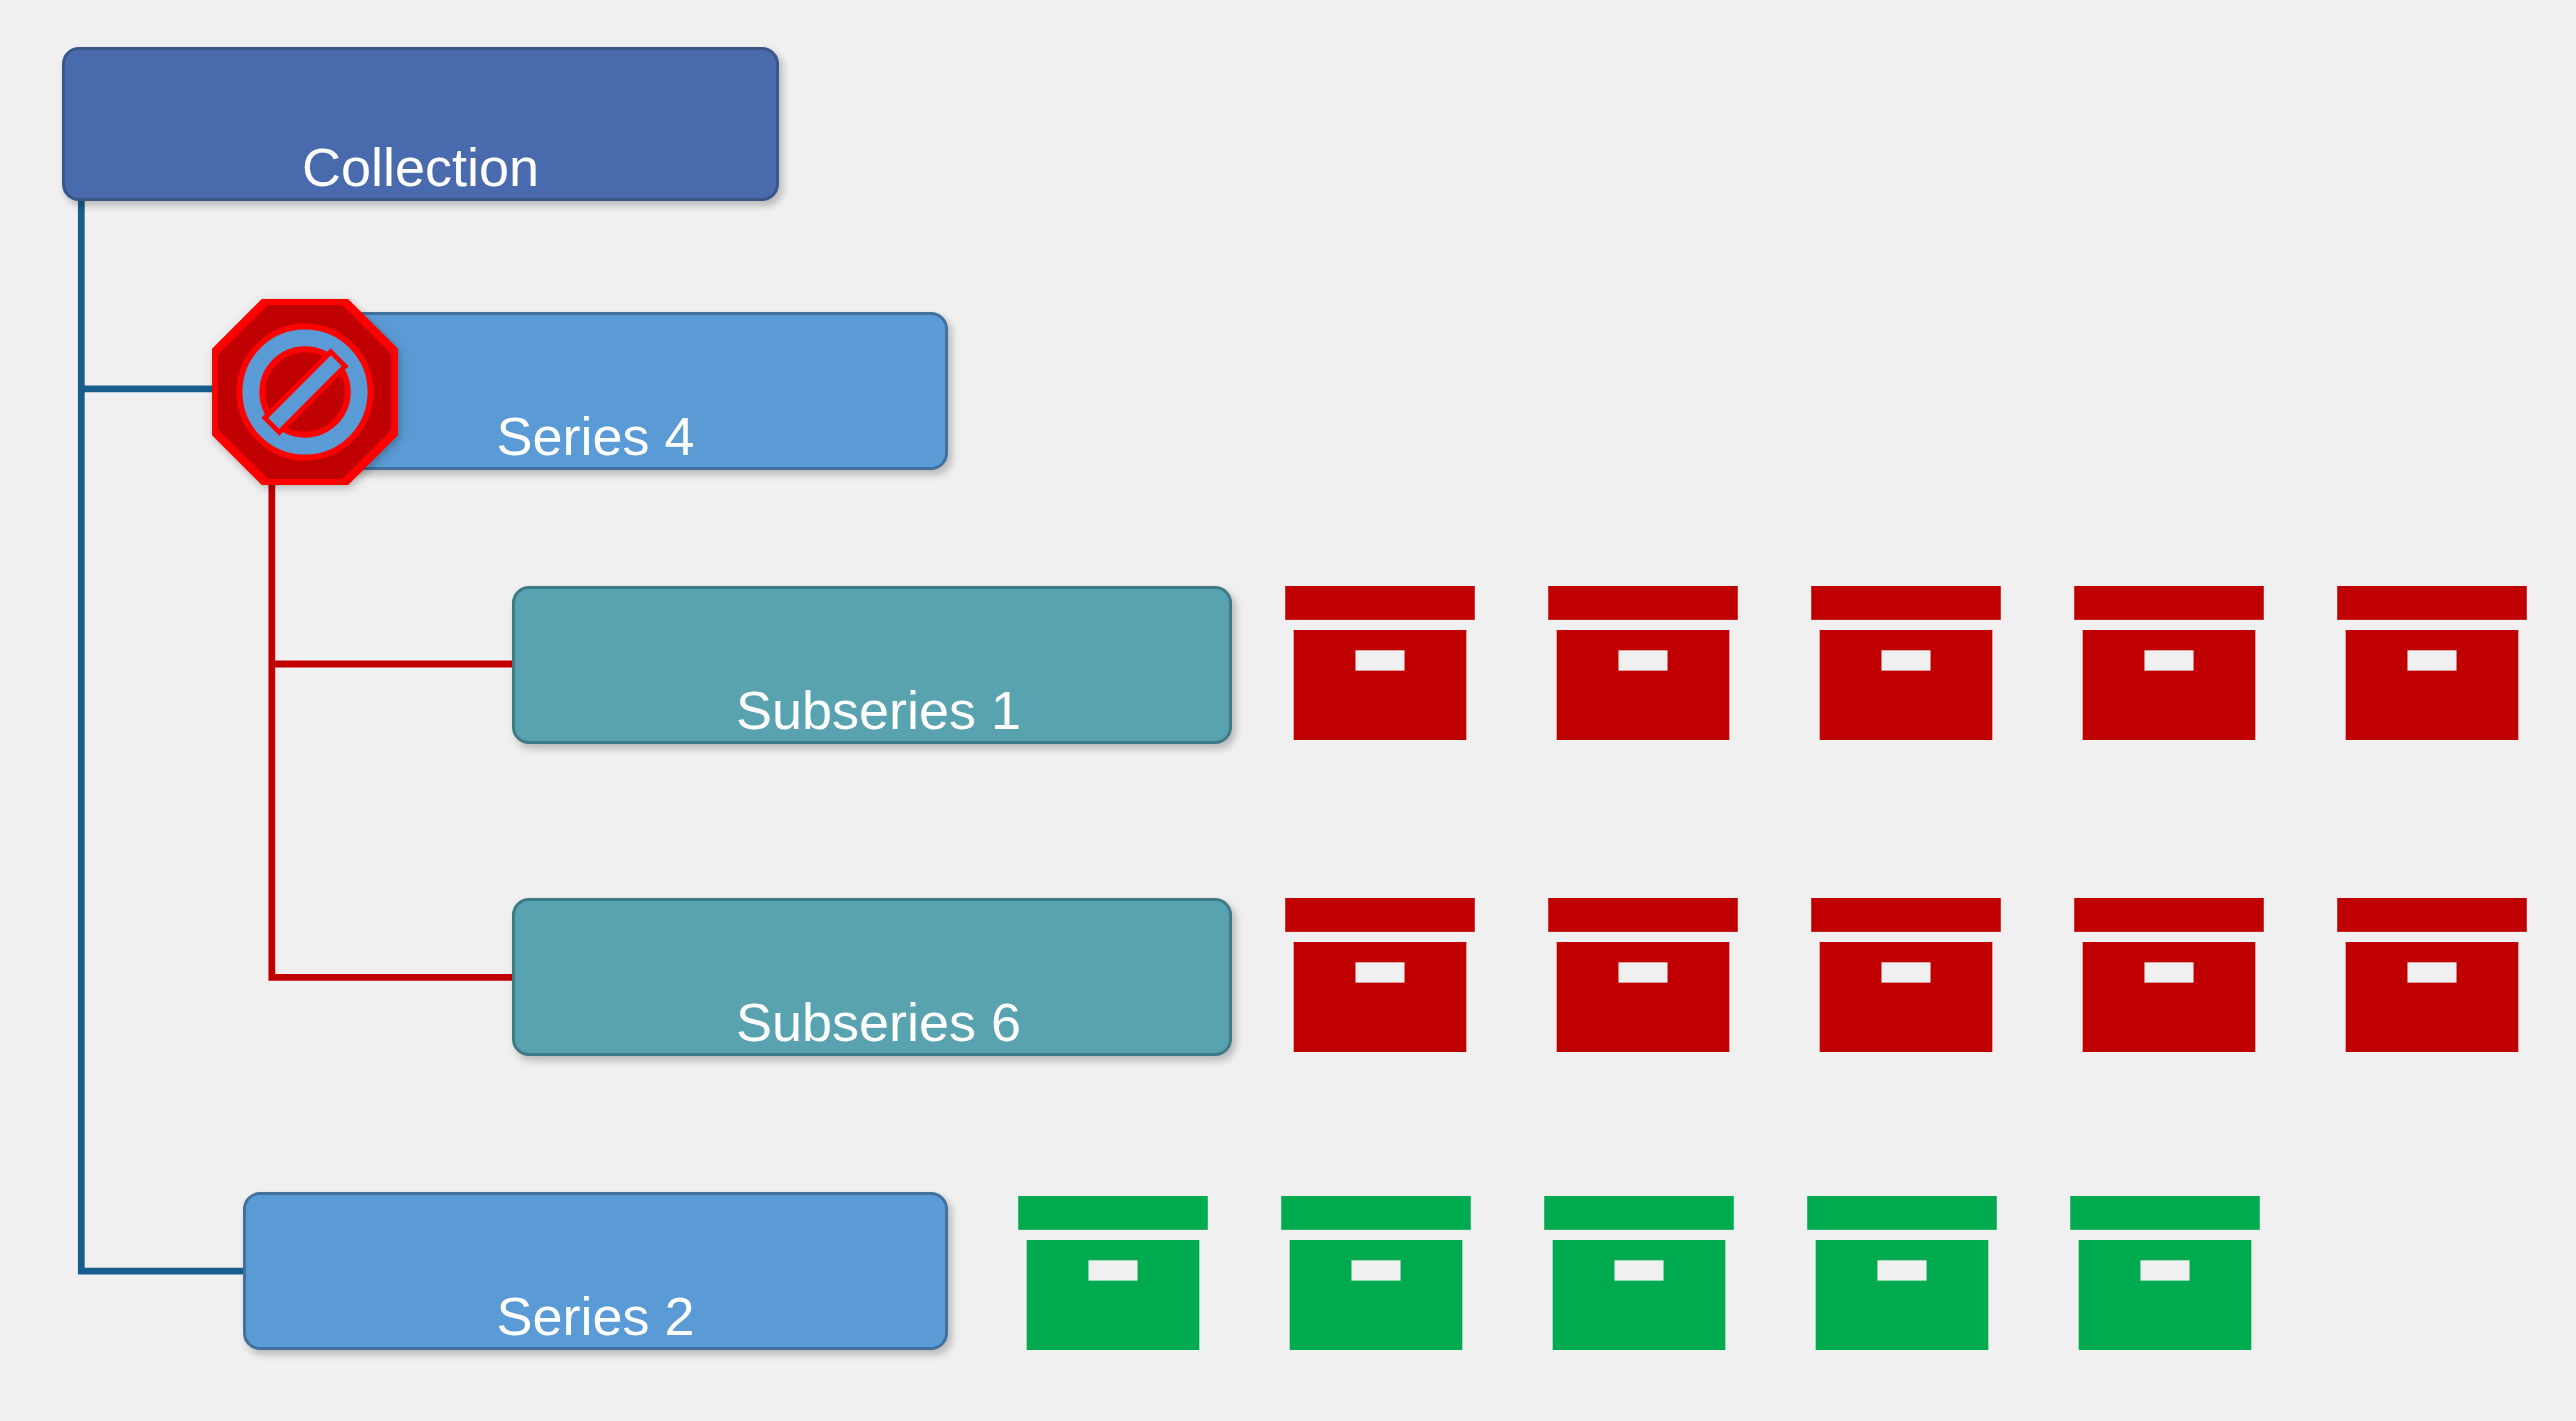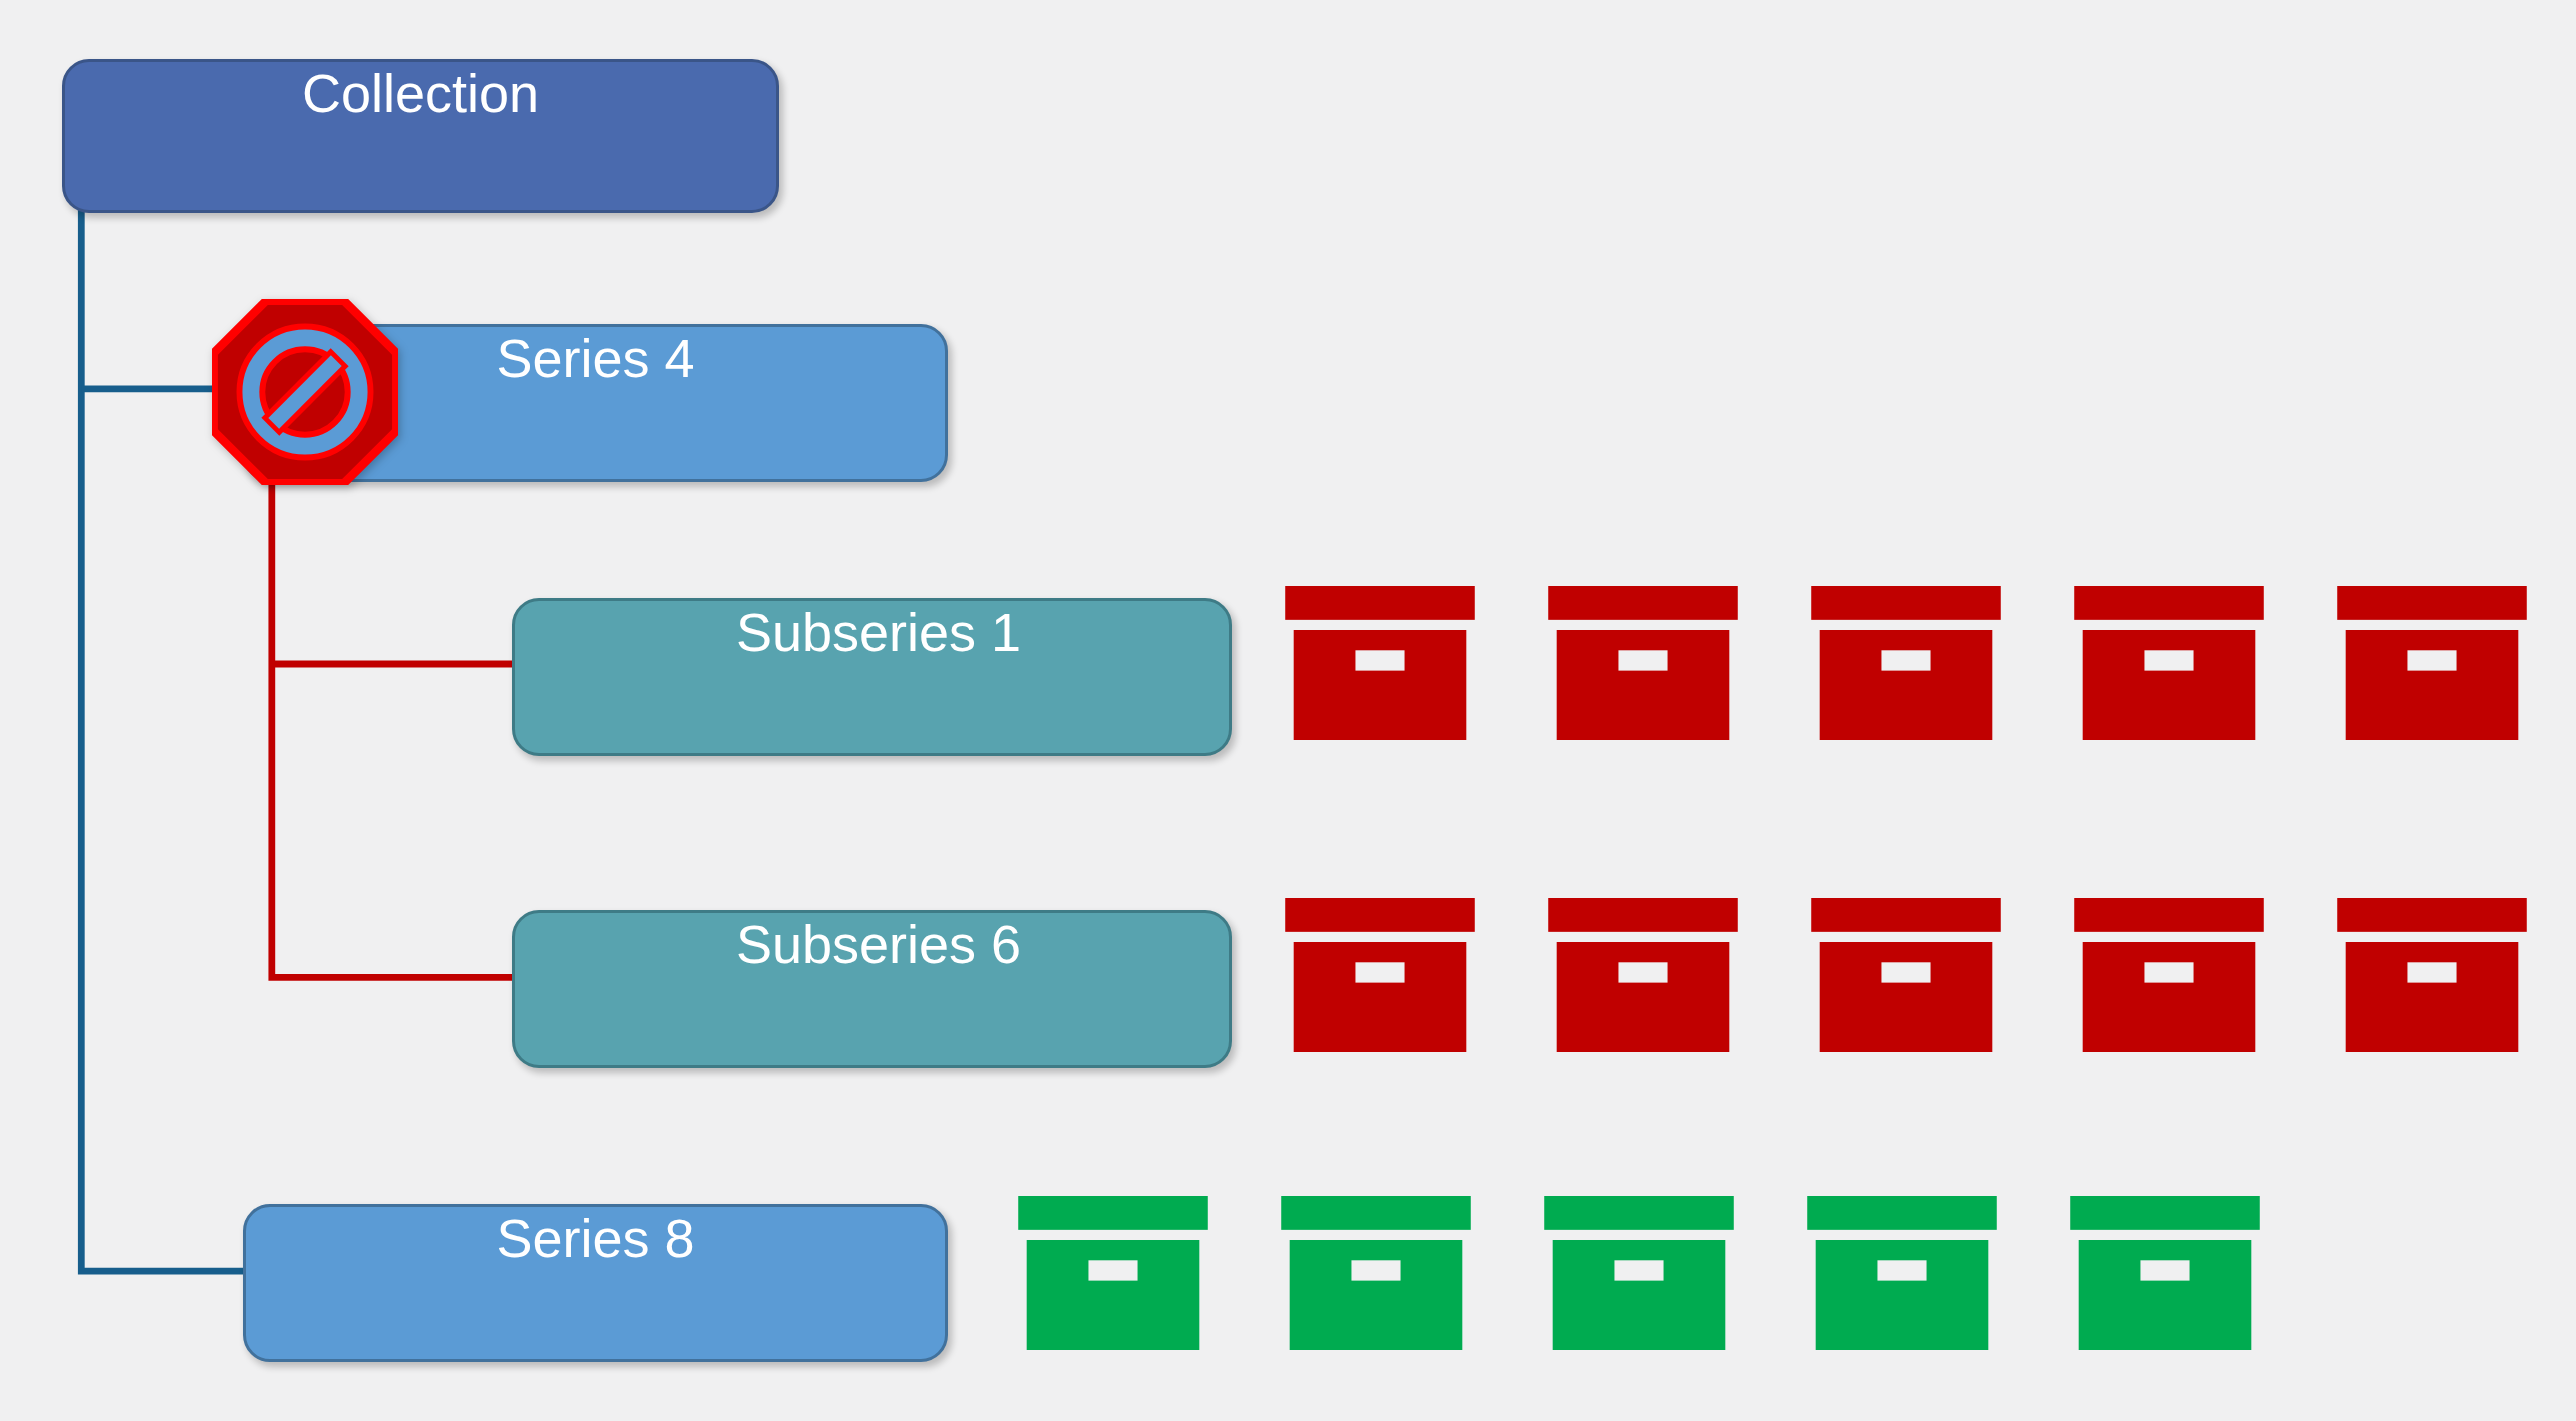--- a/index.html
+++ b/index.html
@@ -6,28 +6,27 @@
   #canvas{
     position:relative;
     width:2576px;height:1422px;
     background:var(--bg);
     overflow:hidden;
     font-family:"Liberation Sans", sans-serif;
   }
   #connector-layer{position:absolute;left:0;top:0;}
   .node{
     position:absolute;
-    border-radius:27px;
+    border-radius:17px;
     border:3.4px solid;
     box-sizing:border-box;
-    display:flex;align-items:flex-start;justify-content:center;
+    display:flex;align-items:flex-end;justify-content:center;
     color:var(--text);
     font-size:54px;
     box-shadow:3.4px 4.2px 7.6px rgba(0,0,0,0.22);
-    margin-top:12px;
   }
   .node-collection{
     left:62px;top:47px;width:717px;height:154px;
     background:var(--collection-fill);border-color:var(--collection-border);
   }
   .node-series{
     background:var(--series-fill);border-color:var(--series-border);
   }
   .node-series1{left:243px;top:312px;width:705px;height:158px;}
   .node-series2{left:243px;top:1192px;width:705px;height:158px;}
@@ -81,21 +80,21 @@
 
   <div class="node node-subseries node-subseries1">
     <span>Subseries 1</span>
   </div>
 
   <div class="node node-subseries node-subseries2">
     <span>Subseries 6</span>
   </div>
 
   <div class="node node-series node-series2">
-    <span>Series 8</span>
+    <span>Series 2</span>
   </div>
 
   <svg class="prohibition" width="186" height="186" viewBox="0 0 220 220">
     <polygon class="octagon" points="64,2 156,2 218,64 218,156 156,218 64,218 2,156 2,64"></polygon>
     <circle class="ring-outline" cx="110" cy="110" r="64"></circle>
     <circle class="ring-blue" cx="110" cy="110" r="64"></circle>
     <line class="slash-outline" x1="69" y1="151" x2="151" y2="69"></line>
     <line class="slash-blue" x1="73" y1="147" x2="147" y2="73"></line>
   </svg>
 

